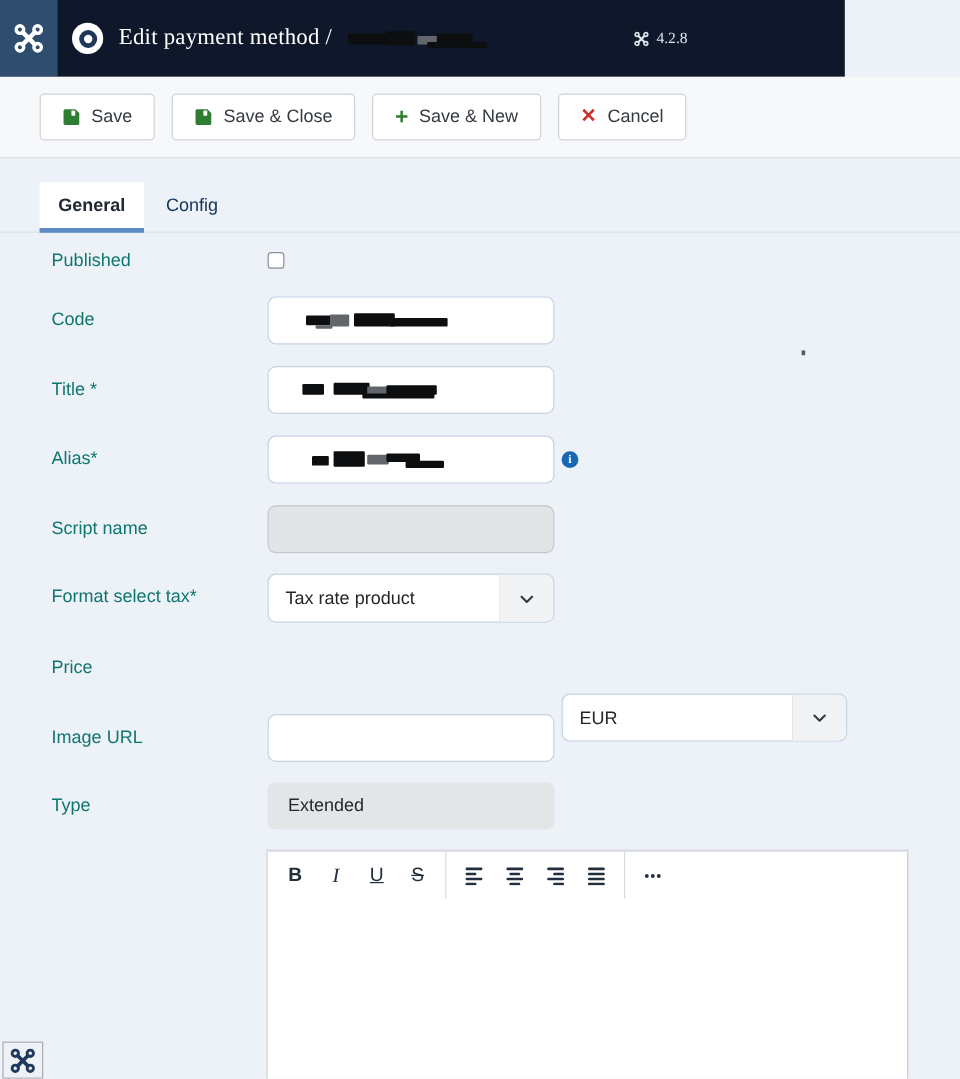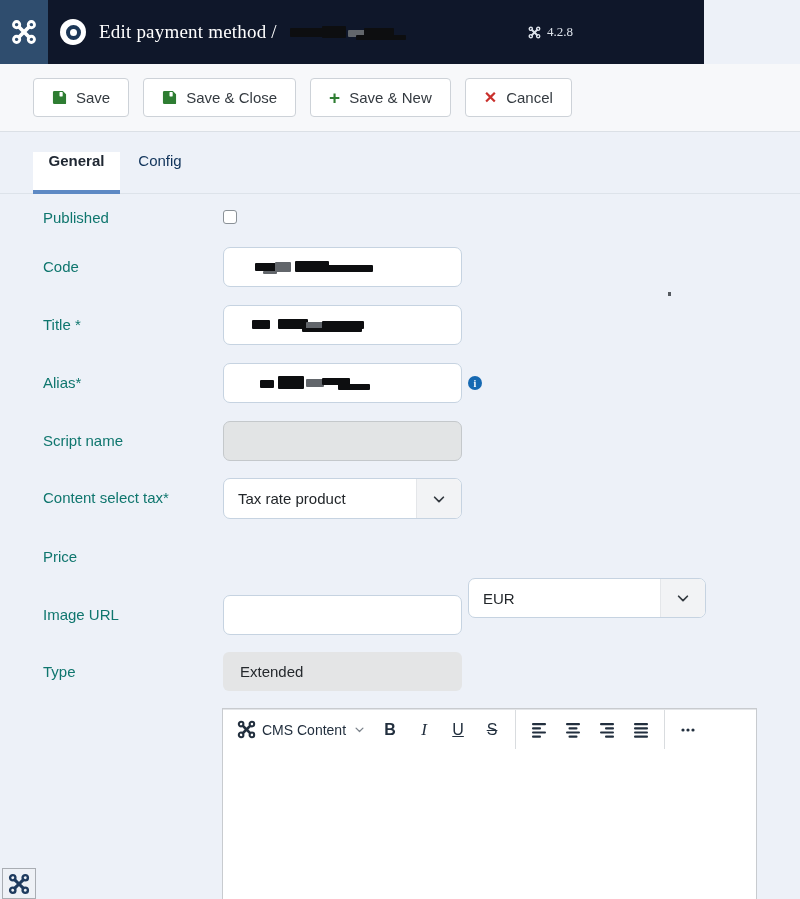--- a/index.html
+++ b/index.html
@@ -33,21 +33,21 @@
   
   .toolbar { position:absolute; top:64px; left:0; width:800px; height:68px; background:#f7f8fa;
     border-bottom:1px solid #dbe0e6; display:flex; align-items:center; padding-left:33px; gap:14px; }
   .btn { display:flex; align-items:center; gap:9px; height:39px; padding:0 18px; background:#ffffff;
     border:1px solid #cdd2d8; border-radius:4px; font-family:inherit; font-size:15px; color:#343a40; cursor:pointer; }
   .glyph-plus { color:#2e7d32; font-size:19px; font-weight:700; line-height:1; }
   .glyph-x { color:#c9302c; font-size:16px; font-weight:700; line-height:1; }
 
   
   .tabs-rule { position:absolute; top:193px; left:0; width:800px; height:1px; background:#dde3ea; }
-  .tab { position:absolute; top:152px; height:38px; display:flex; justify-content:center;
+  .tab { position:absolute; top:152px; height:38px; display:flex; align-items:center; justify-content:center;
     font-size:15px; cursor:pointer; }
   .tab-general { left:33px; width:87px; background:#ffffff; font-weight:700; color:#202833; z-index:2; }
   .tab-underline { position:absolute; top:190px; left:33px; width:87px; height:4px; background:#5d89c4; z-index:3; }
   .tab-config { left:120px; width:80px; color:#10335a; font-weight:400; }
 
   
   .lbl { position:absolute; left:43px; font-size:15px; color:#0f766e; white-space:nowrap; }
   .ctl { position:absolute; left:223px; width:239px; height:40px; border:1px solid #c6d3e1; border-radius:7px;
     background:#ffffff; display:flex; align-items:center; padding:0 14px; font-size:15px; color:#22262a; }
   input.ctl { font-family:inherit; outline:none; }
@@ -210,21 +210,21 @@
       <i class="g" style="left:46px;top:3px;width:18px;height:8px"></i>
       <i style="left:62px;top:2px;width:28px;height:7px"></i>
       <i style="left:78px;top:8px;width:32px;height:6px"></i>
     </span>
   </div>
   <span class="info-badge">i</span>
 
   <span class="lbl" style="top:432px">Script name</span>
   <div class="ctl disabled" style="top:421px"></div>
 
-  <span class="lbl" style="top:489px">Content select tax*</span>
+  <span class="lbl" style="top:489px">Format select tax*</span>
   <div class="ctl fake-select" style="top:478px;height:41px">
     <span>Tax rate product</span>
     <span class="chev-zone">
       <svg width="14" height="14" viewBox="0 0 16 16" fill="none" stroke="currentColor" stroke-width="2" stroke-linecap="round" stroke-linejoin="round">
           <path d="M3 6l5 5 5-5"></path>
         </svg>
     </span>
   </div>
 
   <span class="lbl" style="top:548px">Price</span>
@@ -238,31 +238,20 @@
   </div>
 
   <span class="lbl" style="top:606px">Image URL</span>
   <input class="ctl" style="top: 595px;" value="">
 
   <span class="lbl" style="top:663px">Type</span>
   <div class="ctl readonly-box" style="top:652px;height:39px">Extended</div>
 
   <div class="editor">
     <div class="mce-toolbar">
-      <span class="mce-dd">
-        <svg width="19" height="19" viewBox="0 0 24 24" style="color:#222f3e">
-            <use href="#jlogo"></use>
-          </svg>
-        <span>CMS Content</span>
-        <span class="dd-chev">
-          <svg width="11" height="11" viewBox="0 0 16 16" fill="none" stroke="currentColor" stroke-width="1.8" stroke-linecap="round" stroke-linejoin="round">
-              <path d="M3 6l5 5 5-5"></path>
-            </svg>
-        </span>
-      </span>
       <button class="mce-btn b">B</button>
       <button class="mce-btn i">I</button>
       <button class="mce-btn u">U</button>
       <button class="mce-btn s">S</button>
       <div class="mce-group">
         <button class="mce-btn">
           <svg width="16" height="16" viewBox="0 0 16 16" fill="currentColor">
               <use href="#alines"></use>
               <rect x="1" y="5.2" width="9" height="2.2" rx="1"></rect>
               <rect x="1" y="13.6" width="9" height="2.2" rx="1"></rect>

